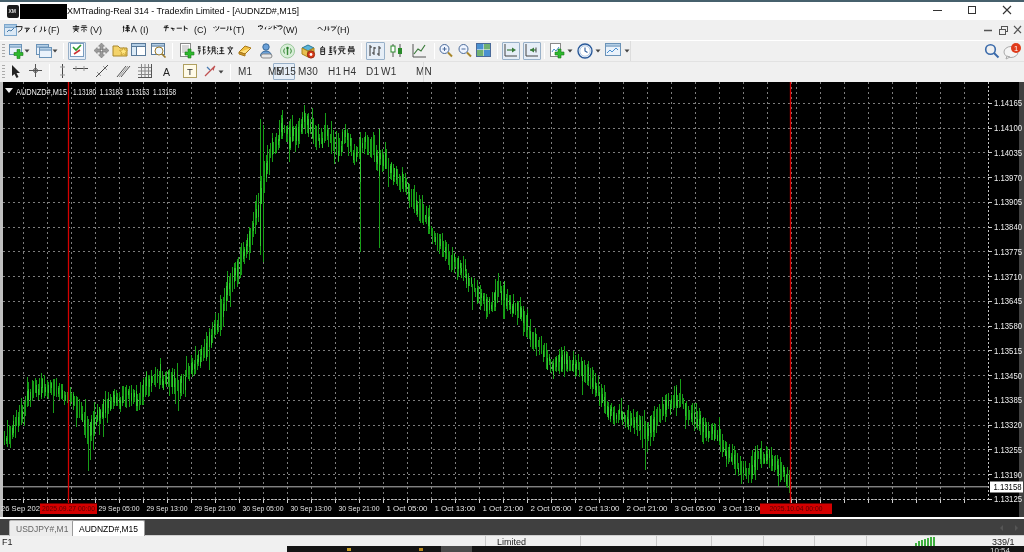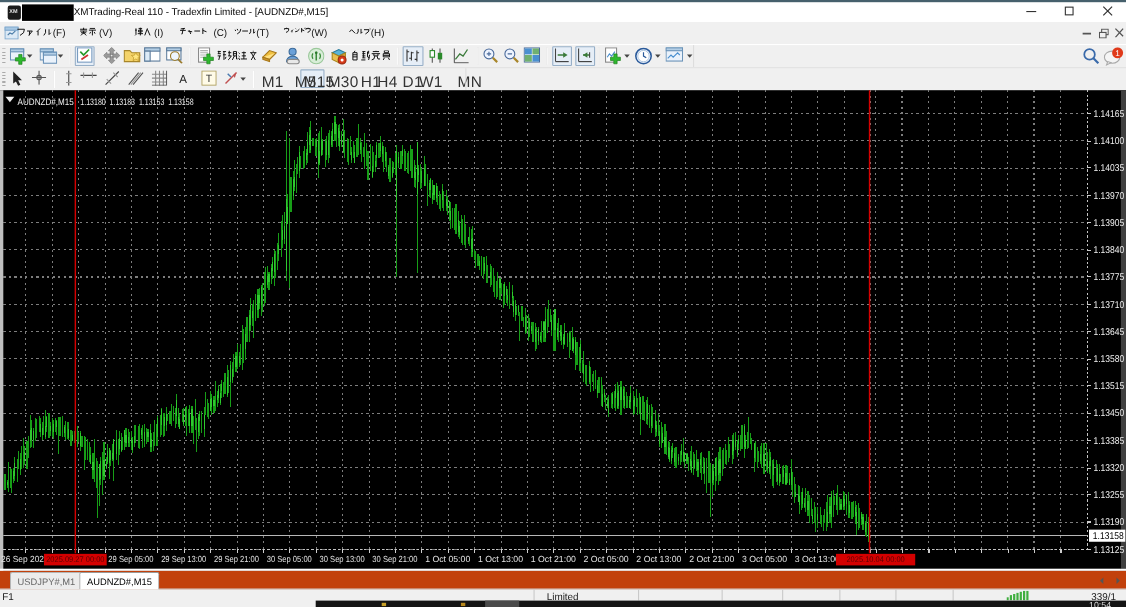--- a/index.html
+++ b/index.html
@@ -4,30 +4,30 @@
 *{margin:0;padding:0;box-sizing:border-box}
 body{width:1024px;height:552px;font-family:"Liberation Sans",sans-serif;overflow:hidden;background:#f0f0f0;position:relative}
 .abs{position:absolute}
 .titlebar{left:0;top:0;width:1024px;height:20px;background:#fff;border-top:2px solid #46606c}
 .menubar{left:0;top:20px;width:1024px;height:20px;background:#f0f0f0;font-size:9px;color:#111}
 .menubar span{position:absolute;top:5px}
 .tb{background:#f0f0f0}
 .sep{position:absolute;top:2px;width:1px;height:16px;background:#c9c9c9;border-right:1px solid #fff}
 .grip{position:absolute;left:2px;top:3px;width:3px;height:14px;background:repeating-linear-gradient(#aaa 0 1px,#f0f0f0 1px 3px)}
 .pressed{position:absolute;border:1px solid #98b0c8;background:#e6eef7;border-radius:1px}
-.tfbtn{position:absolute;top:3.5px;font-size:14px;color:#333;letter-spacing:0.2px}
+.tfbtn{position:absolute;top:3.5px;font-size:10px;color:#333;letter-spacing:0.2px}
 .tab{position:absolute;top:1px;height:16px;font-size:8.5px;padding:3px 6px 0 6px;border:1px solid #9a9a9a;border-bottom:none;border-radius:2px 2px 0 0}
 </style></head>
 <body>
 
 <div class="abs titlebar"></div>
 <div class="abs" style="left:7px;top:5px;width:12px;height:13px;background:#1b1b1b;border-radius:2px"></div>
 <div class="abs" style="left:8.5px;top:9px;width:9px;height:5px;font-size:5px;color:#e0e0e0;font-weight:bold;line-height:5px">XM</div>
 <div class="abs" style="left:20px;top:4px;width:47px;height:15px;background:#000"></div>
-<div class="abs" style="left:67px;top:5.5px;font-size:9px;color:#0a0a0a;letter-spacing:-0.05px">XMTrading-Real 110 - Tradexfin Limited - [AUDNZD#,M15]</div>
+<div class="abs" style="left:67px;top:5.5px;font-size:9px;color:#0a0a0a;letter-spacing:-0.05px">XMTrading-Real 314 - Tradexfin Limited - [AUDNZD#,M15]</div>
 <div class="abs" style="left:933px;top:10px;width:9px;height:1px;background:#333"></div>
 <div class="abs" style="left:968px;top:6px;width:8px;height:8px;border:1px solid #333"></div>
 <svg class="abs" style="left:1002px;top:5px" width="10" height="10">
     <path d="M1 1l8 8M9 1l-8 8" stroke="#333" stroke-width="1.1"></path>
   </svg>
 
 <div class="abs menubar">
 <svg class="abs" style="left:4px;top:4px" width="13" height="12">
       <rect x="0.5" y="0.5" width="12" height="11" fill="#dce9f5" stroke="#7da7cc"></rect>
       <rect x="0.5" y="0.5" width="12" height="3" fill="#a8c8e4" stroke="#7da7cc"></rect>
@@ -611,21 +611,21 @@
 <text x="68.5" y="511" text-anchor="middle" textLength="53" lengthAdjust="spacingAndGlyphs">2025.09.27 00:00</text>
 <text x="796" y="511" text-anchor="middle" textLength="53" lengthAdjust="spacingAndGlyphs">2025.10.04 00:00</text>
       </g>
 <rect x="990" y="481.5" width="33" height="11" fill="#ffffff"></rect>
 <text x="993.5" y="490" font-family="Liberation Sans, sans-serif" font-size="9px" fill="#000" textLength="28" lengthAdjust="spacingAndGlyphs">1.13158</text>
 </g>
 </svg>
 
 <div class="abs" style="left:0;top:517px;width:1024px;height:2px;background:#fff"></div>
 
-<div class="abs" style="left:0;top:519px;width:1024px;height:17px;background:#c2410c;border-bottom:1px solid #d0d0d0">
+<div class="abs" style="left:0;top:519px;width:1024px;height:17px;background:#404040;border-bottom:1px solid #d0d0d0">
 <div class="tab" style="left:9px;color:#666;border-color:#b5b5b5;background:#ececec">USDJPY#,M1</div>
 <div class="tab" style="left:72px;color:#000;background:#fff">AUDNZD#,M15</div>
 <svg class="abs" style="left:998px;top:5px" width="8" height="8">
       <path d="M5 1L2 4l3 3z" fill="#555"></path>
     </svg>
 <svg class="abs" style="left:1012px;top:5px" width="8" height="8">
       <path d="M3 1l3 3-3 3z" fill="#555"></path>
     </svg>
 </div>
 

